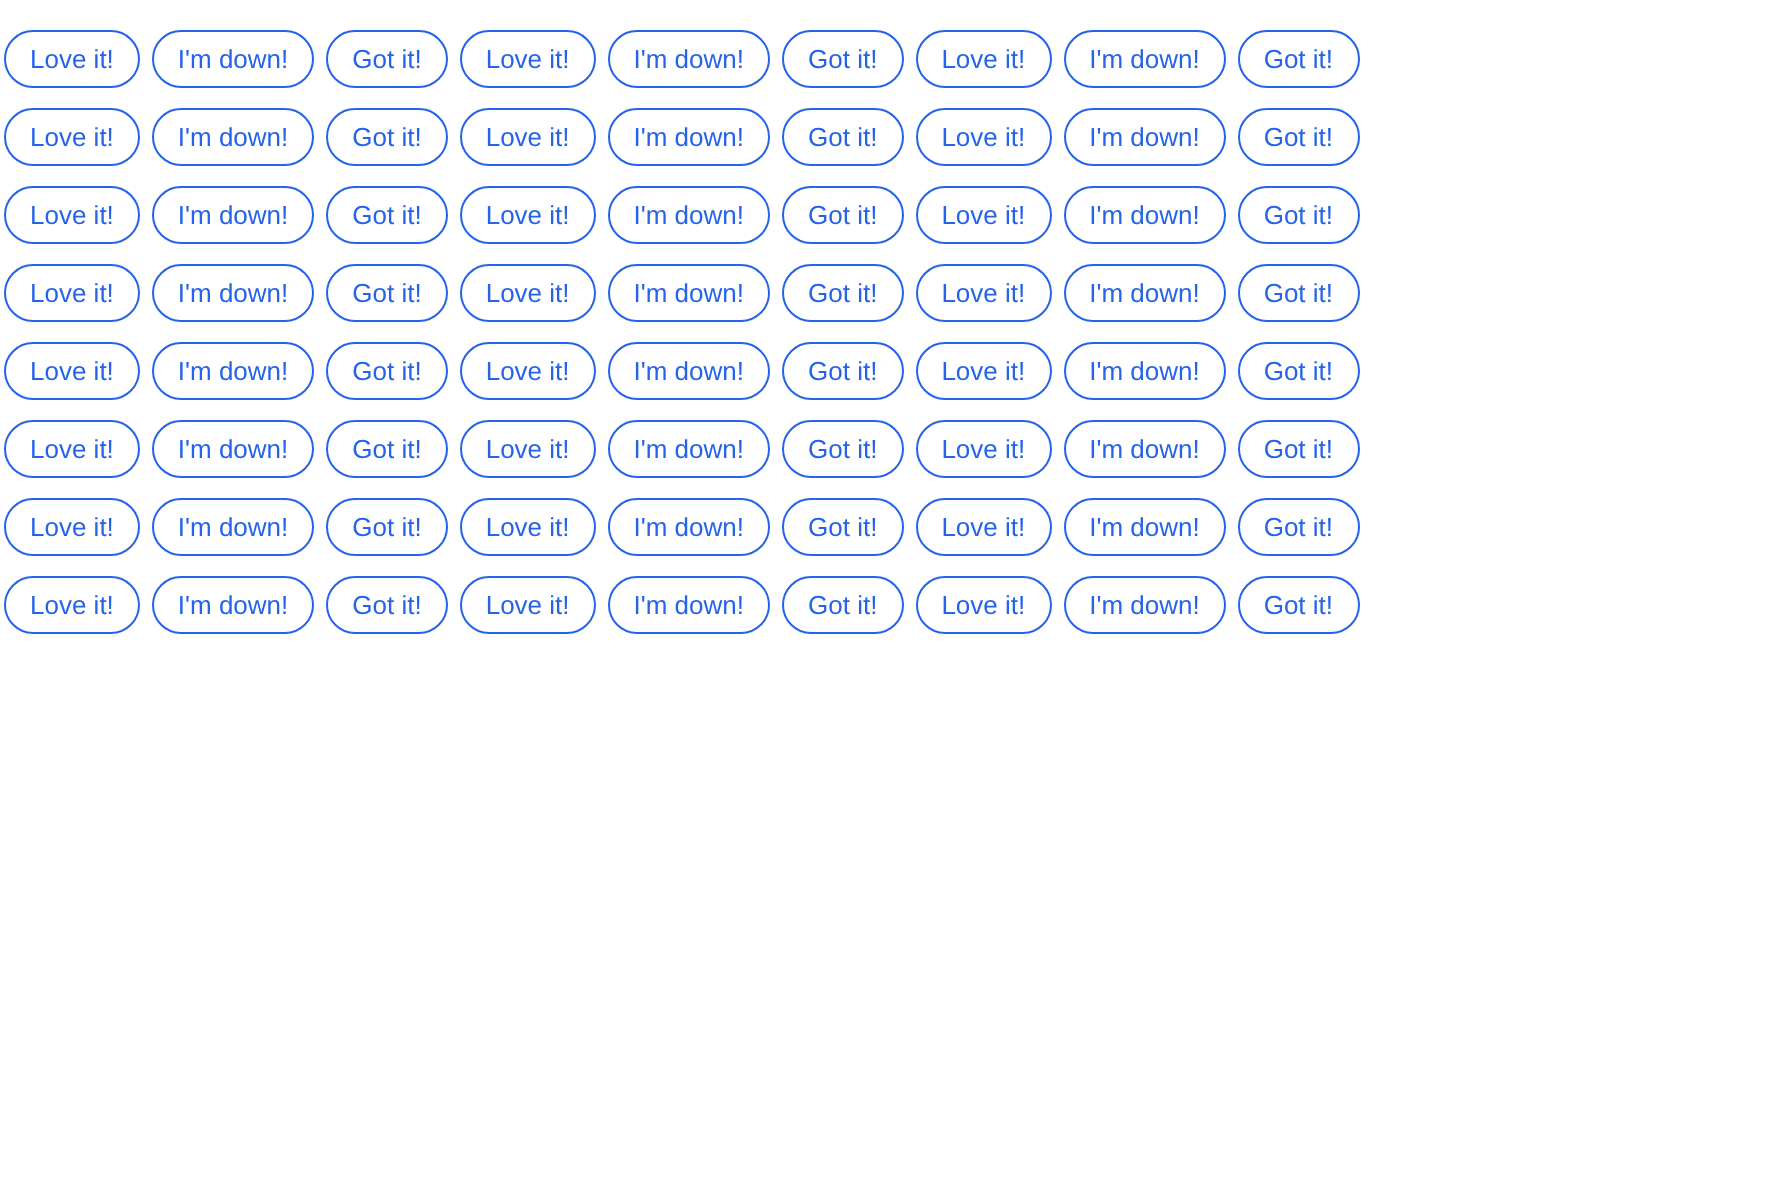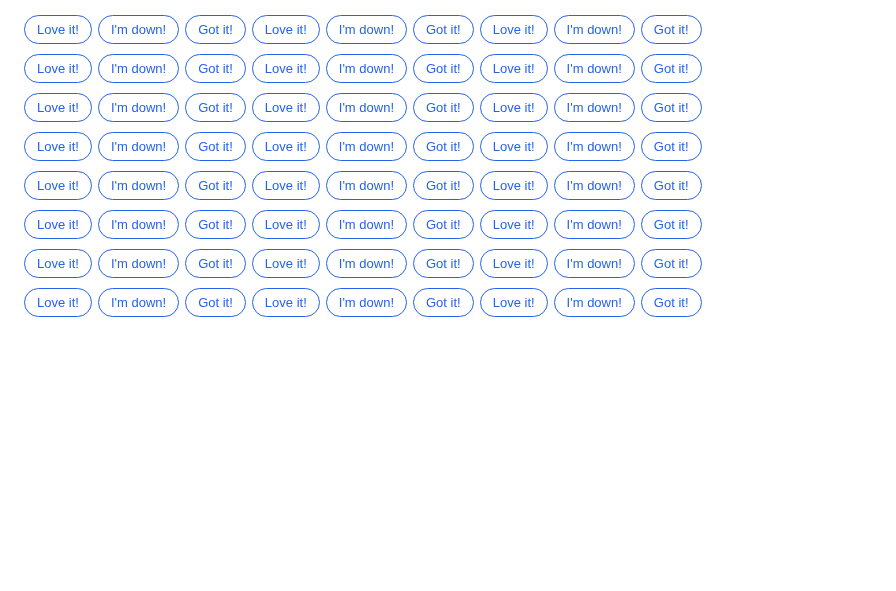--- a/index.html
+++ b/index.html
@@ -13,21 +13,21 @@
       font-family: -apple-system, BlinkMacSystemFont, 'Segoe UI', Roboto, sans-serif;
       width: 896px;
       min-height: 591px;
       overflow-x: hidden;
     }
 
     .grid-container {
       display: flex;
       flex-direction: column;
       gap: 0px;
-      padding: 15px 24px;
+      padding: 15px 2px;
     }
 
     .button-row {
       display: flex;
       flex-direction: row;
       gap: 6px;
       margin-bottom: 10px;
       flex-wrap: nowrap;
     }
 

